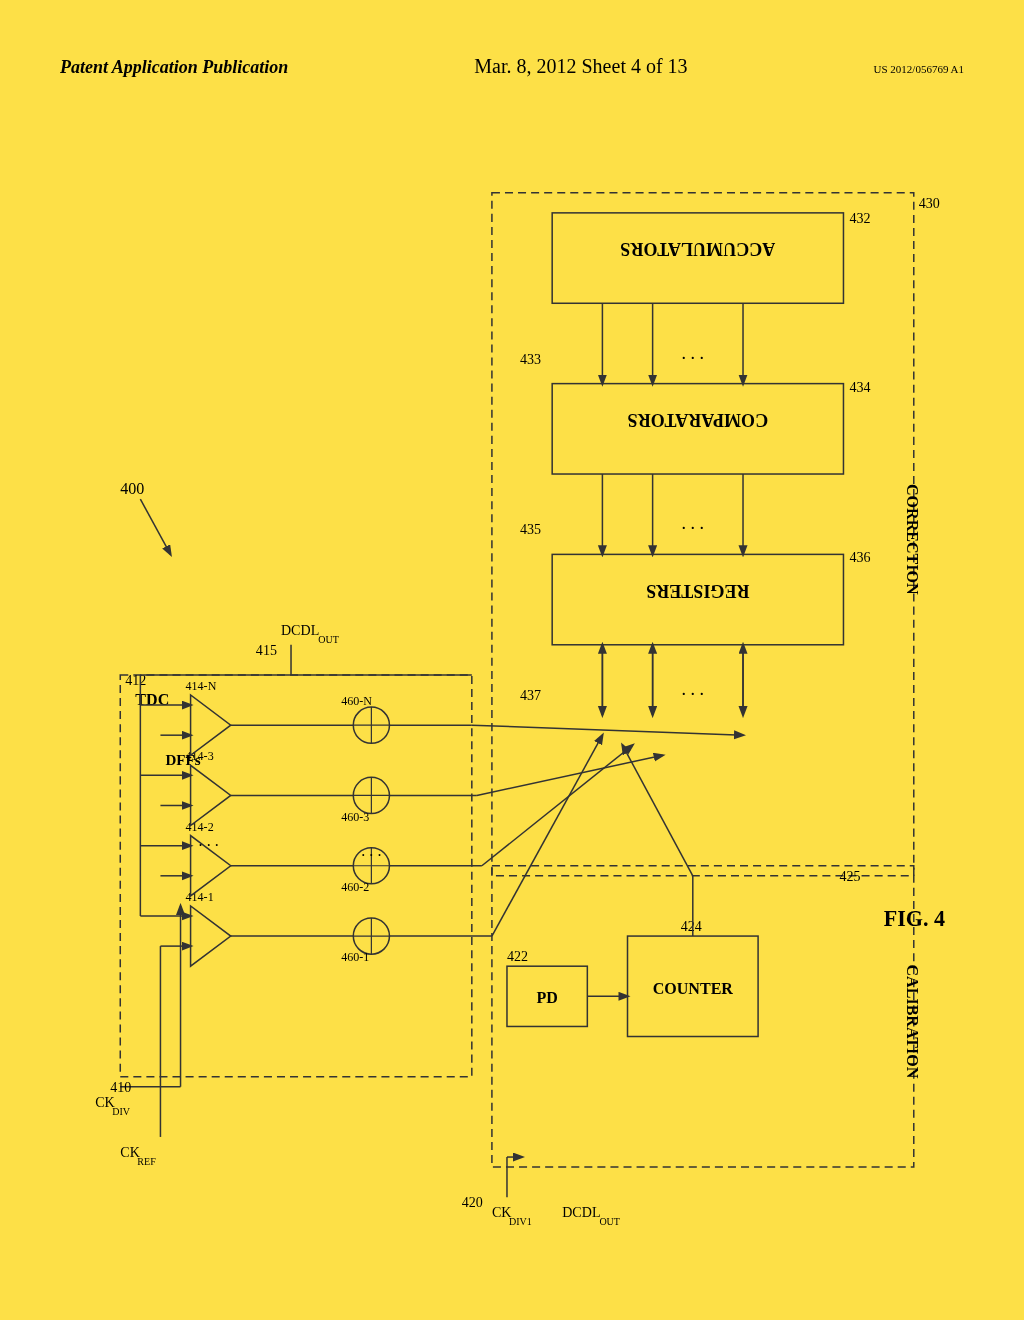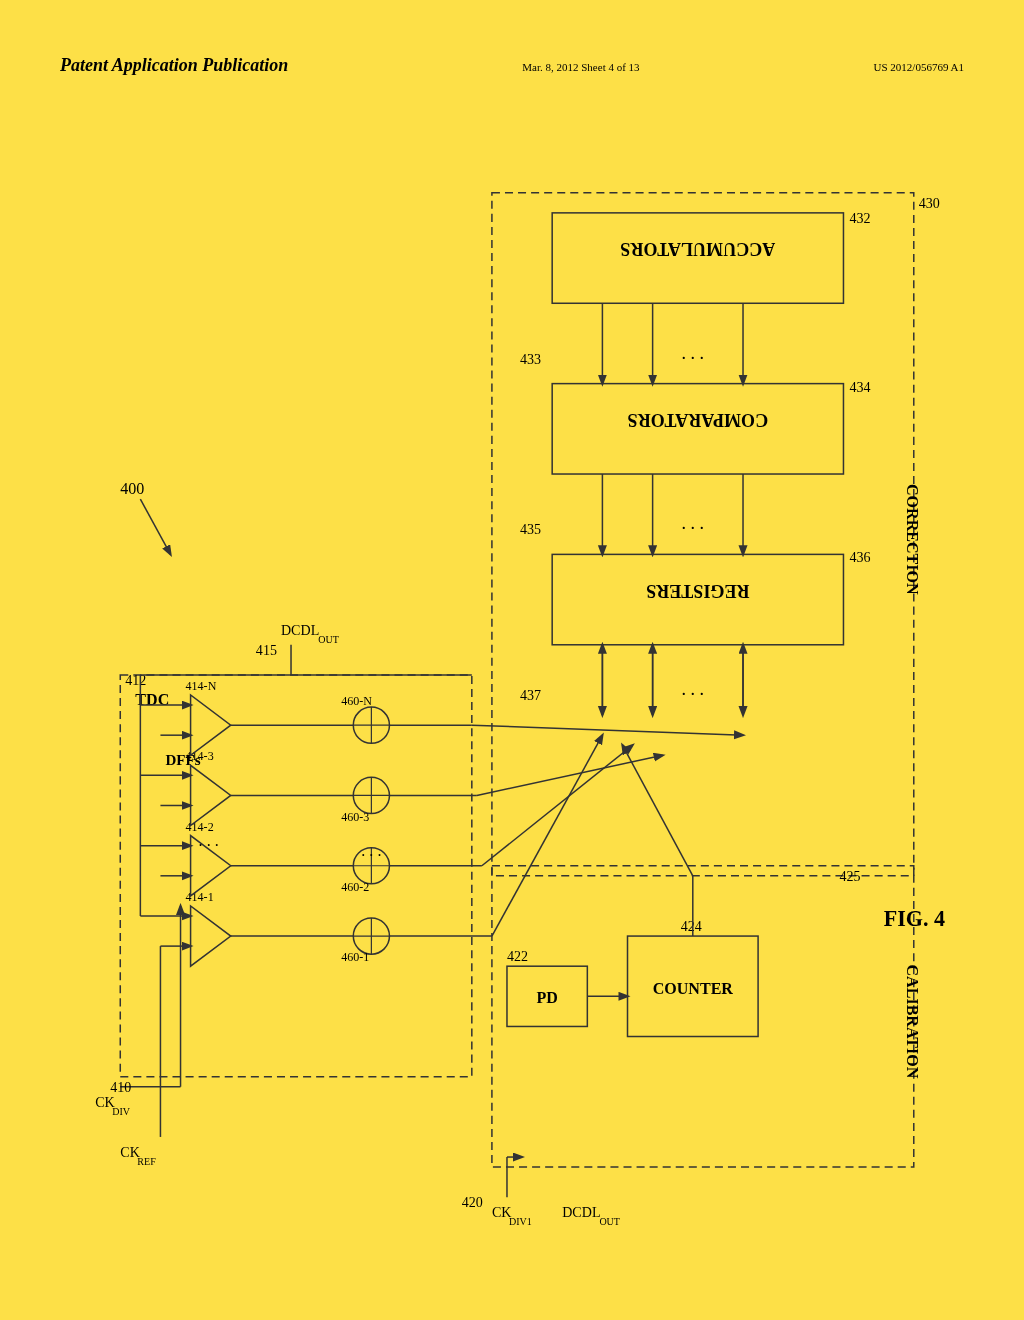--- a/index.html
+++ b/index.html
@@ -29,21 +29,21 @@
       justify-content: space-between;
       align-items: baseline;
       padding: 0 60px;
     }
     .header-left {
       font-size: 18px;
       font-weight: bold;
       font-style: italic;
     }
     .header-center {
-      font-size: 11px;
+      font-size: 20px;
     }
     .header-right {
       font-size: 11px;
     }
 
     
     .diagram-area {
       position: absolute;
       top: 130px;
       left: 60px;

